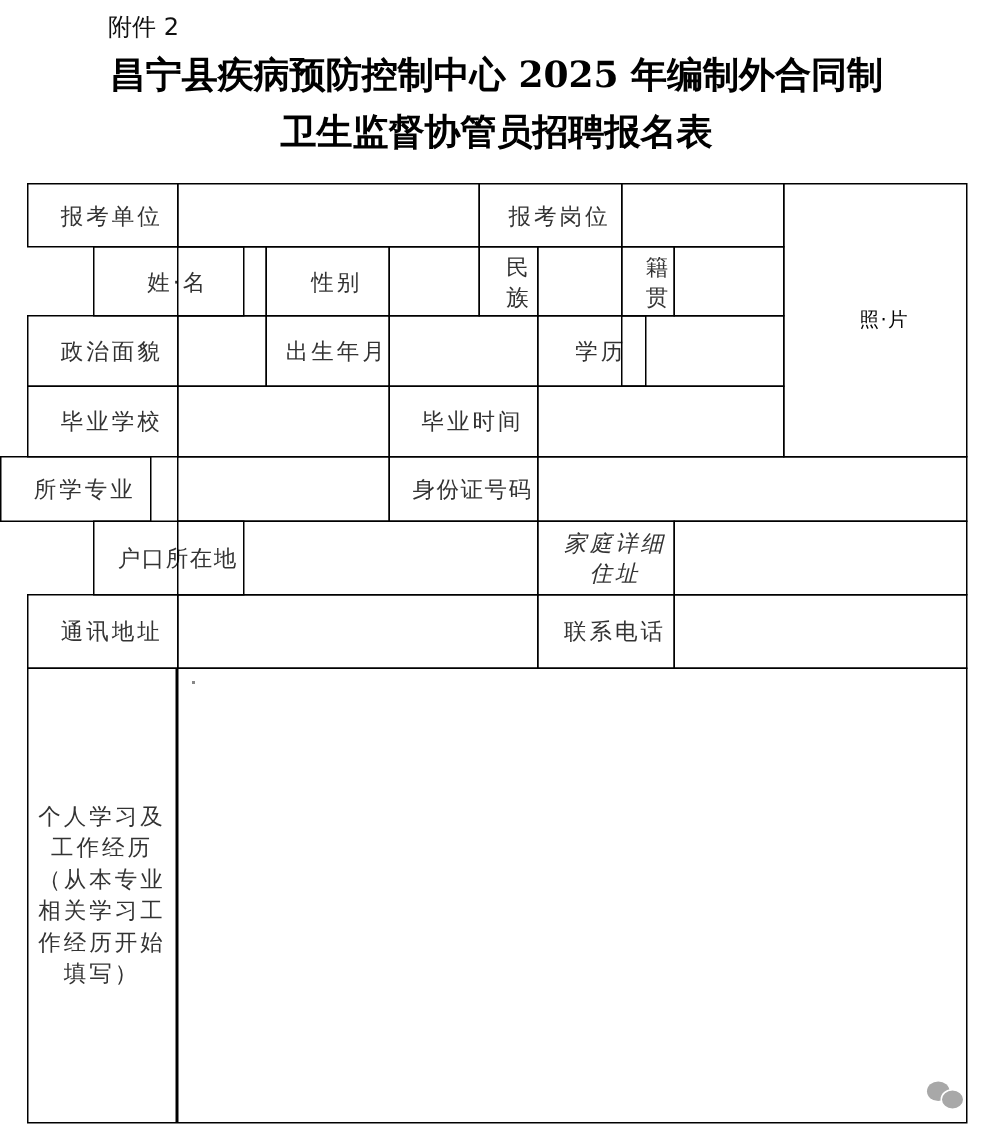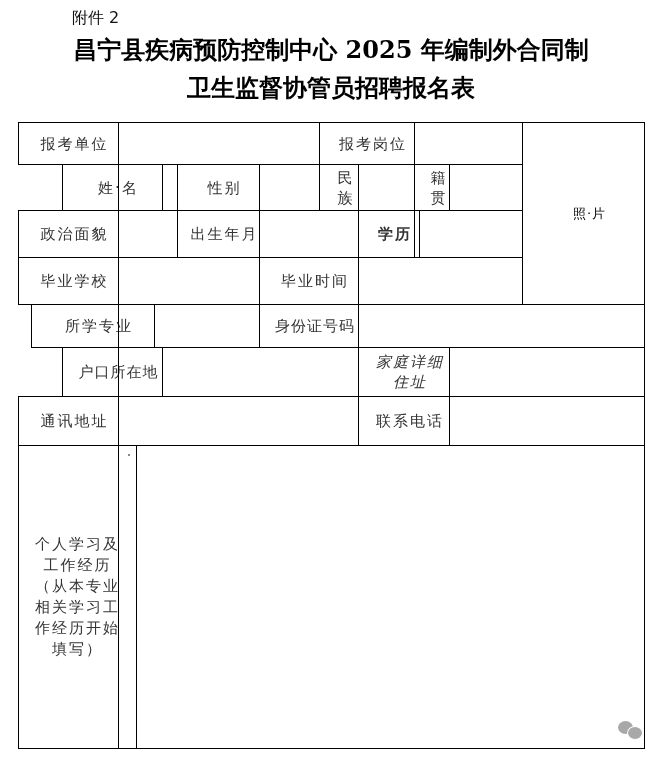--- a/index.html
+++ b/index.html
@@ -54,47 +54,47 @@
   <div class="cell v" style="left:414px;top:164px;width:36px;height:47px;flex-direction:column;">
     <span>籍</span>
     <span>贯</span>
   </div>
   <div class="cell" style="left:449px;top:164px;width:74px;height:47px;"></div>
 
   <div class="cell" style="left:18px;top:210px;width:101px;height:48px;">政治面貌</div>
   <div class="cell" style="left:118px;top:210px;width:60px;height:48px;"></div>
   <div class="cell" style="left:177px;top:210px;width:83px;height:48px;">出生年月</div>
   <div class="cell" style="left:259px;top:210px;width:100px;height:48px;"></div>
-  <div class="cell" style="left:358px;top:210px;width:62px;height:48px;font-weight:bold;">学历</div>
+  <div class="cell" style="left:358px;top:210px;width:73px;height:48px;">学历</div>
   <div class="cell" style="left:414px;top:210px;width:109px;height:48px;"></div>
 
   <div class="cell" style="left:18px;top:257px;width:101px;height:48px;">毕业学校</div>
   <div class="cell" style="left:118px;top:257px;width:142px;height:48px;"></div>
   <div class="cell" style="left:259px;top:257px;width:100px;height:48px;">毕业时间</div>
   <div class="cell" style="left:358px;top:257px;width:165px;height:48px;"></div>
 
-  <div class="cell" style="left:31px;top:304px;width:124px;height:44px;">所学专业</div>
+  <div class="cell" style="left:0;top:304px;width:101px;height:44px;">所学专业</div>
   <div class="cell" style="left:118px;top:304px;width:142px;height:44px;"></div>
   <div class="cell" style="left:259px;top:304px;width:100px;height:44px;letter-spacing:1px;">身份证号码</div>
   <div class="cell" style="left:358px;top:304px;width:287px;height:44px;"></div>
 
   <div class="cell" style="left:18px;top:347px;width:101px;height:50px;letter-spacing:1px;margin-left:44px;">户口所在地</div>
   <div class="cell" style="left:118px;top:347px;width:241px;height:50px;"></div>
   <div class="cell" style="left:358px;top:347px;width:92px;height:50px;flex-direction:column;font-style:italic;">
     <span>家庭详细</span>
     <span>住址</span>
   </div>
   <div class="cell" style="left:449px;top:347px;width:196px;height:50px;"></div>
 
   <div class="cell" style="left:18px;top:396px;width:101px;height:50px;">通讯地址</div>
   <div class="cell" style="left:118px;top:396px;width:241px;height:50px;"></div>
   <div class="cell" style="left:358px;top:396px;width:92px;height:50px;">联系电话</div>
   <div class="cell" style="left:449px;top:396px;width:196px;height:50px;"></div>
 
-  <div class="cell long-label" style="left:18px;top:445px;width:119px;height:304px;flex-direction:column;line-height:21px;">
+  <div class="cell long-label" style="left:18px;top:445px;width:100px;height:304px;flex-direction:column;line-height:21px;">
     <span>个人学习及</span>
     <span>工作经历</span>
     <span>（从本专业</span>
     <span>相关学习工</span>
     <span>作经历开始</span>
     <span>填写）</span>
   </div>
   <div class="cell" style="left:118px;top:445px;width:527px;height:304px;"></div>
   <div class="dot"></div>
 </div>

